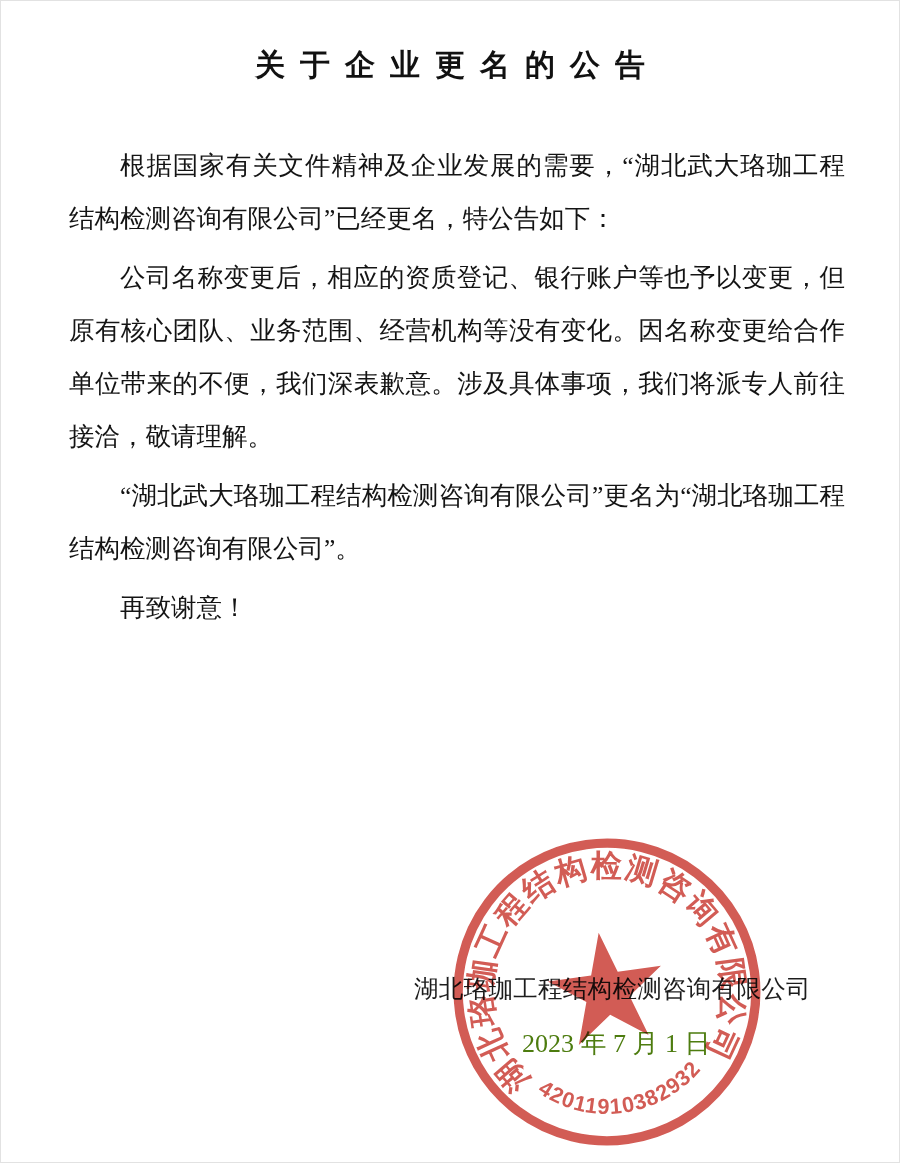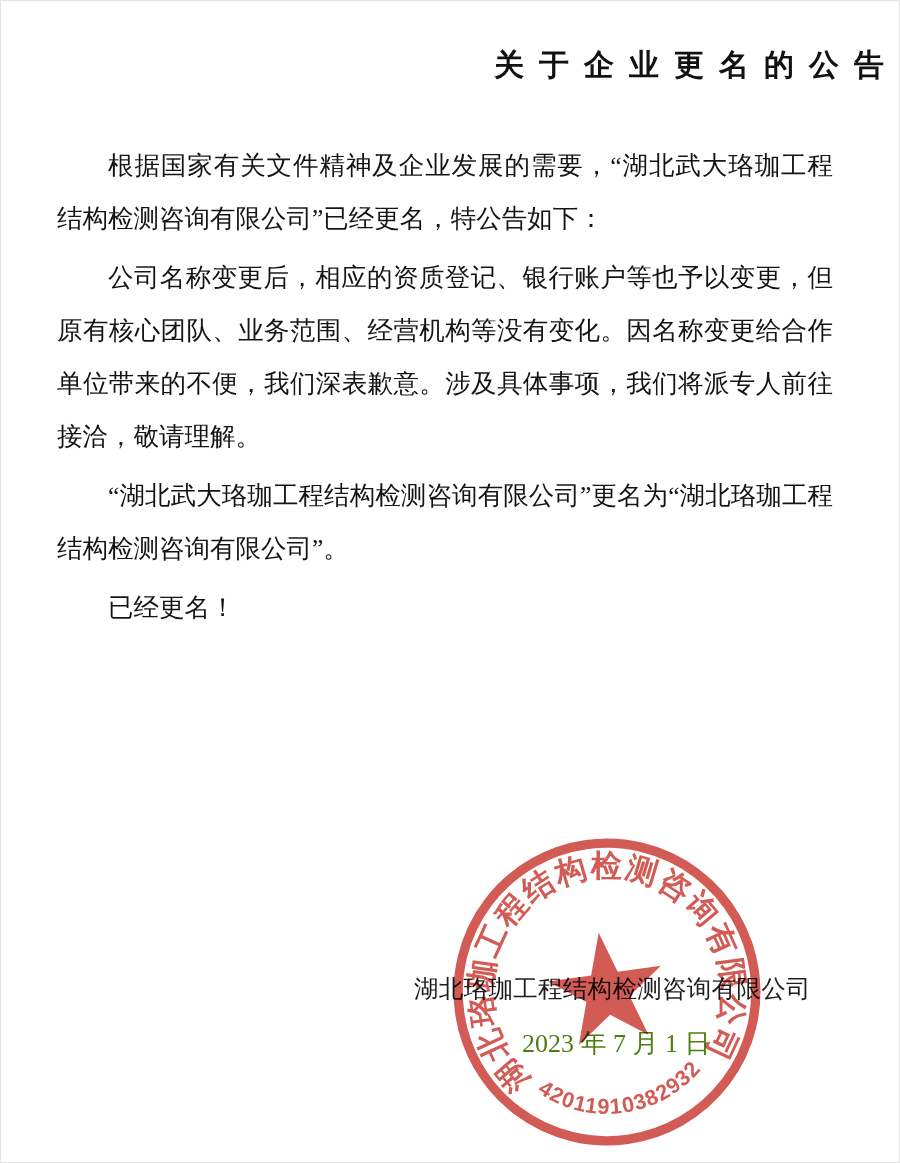--- a/index.html
+++ b/index.html
@@ -7,27 +7,27 @@
     position:relative;
     width:898px; height:1161px;
     border:1px solid #e2e2e2;
     background:#ffffff;
     font-family:"Liberation Serif","DejaVu Serif",serif;
     color:#141414;
     overflow:hidden;
   }
   .title {
     position:absolute; top:44px; left:0; right:0;
-    margin:0; text-align:right;
+    margin:0; text-align:center;
     font-size:30px; font-weight:bold;
     letter-spacing:15px; text-indent:15px;
     color:#111;
   }
   .content {
-    position:absolute; top:138px; left:56px; width:776px;
+    position:absolute; top:138px; left:68px; width:776px;
     font-size:25.5px; line-height:53px;
     text-align:justify;
   }
   .content p { margin:0 0 6px 0; text-indent:2em; }
   .signature-line {
     position:absolute; top:971px; left:413px;
     font-size:24.5px; letter-spacing:0.3px; color:#1c1c1c;
     white-space:nowrap;
   }
   .date-line {
@@ -51,21 +51,21 @@
 <body>
 
 <div class="page">
 
   <h1 class="title">关于企业更名的公告</h1>
 
   <div class="content">
     <p>根据国家有关文件精神及企业发展的需要，“湖北武大珞珈工程结构检测咨询有限公司”已经更名，特公告如下：</p>
     <p>公司名称变更后，相应的资质登记、银行账户等也予以变更，但原有核心团队、业务范围、经营机构等没有变化。因名称变更给合作单位带来的不便，我们深表歉意。涉及具体事项，我们将派专人前往接洽，敬请理解。</p>
     <p>“湖北武大珞珈工程结构检测咨询有限公司”更名为“湖北珞珈工程结构检测咨询有限公司”。</p>
-    <p>已经更名！</p>
+    <p>再致谢意！</p>
   </div>
 
   <div class="signature-line">湖北珞珈工程结构检测咨询有限公司</div>
 
   <div class="date-line">2023 年 7 月 1 日</div>
 
   <svg class="seal" viewBox="0 0 300 300" aria-hidden="true">
     <defs>
       <path id="ringPath" d="M 70.8 229.2 A 112 112 0 1 1 229.2 229.2" fill="none"></path>
       <path id="numPath" d="M 69.5 236.3 A 118 118 0 0 0 230.5 236.3" fill="none"></path>

